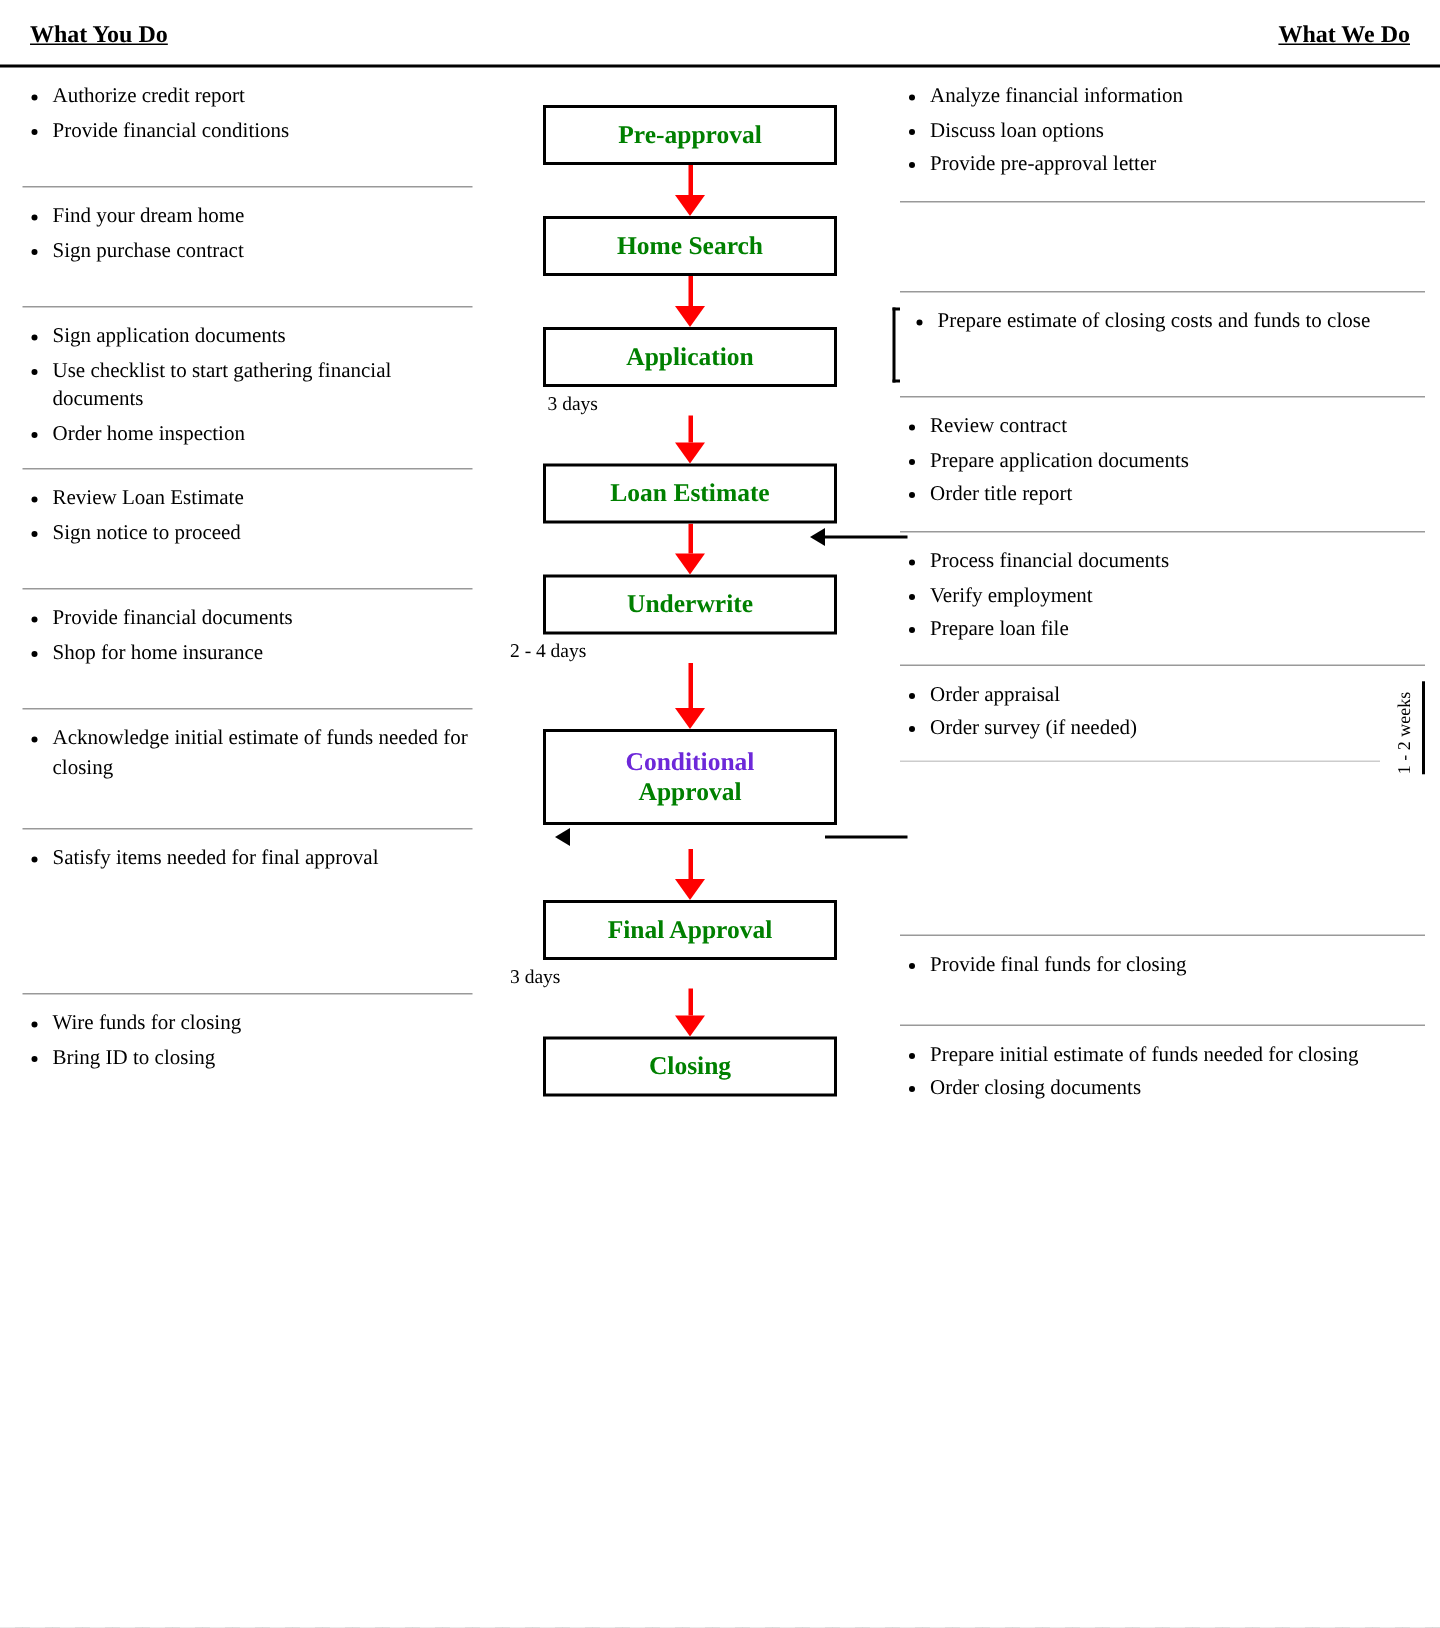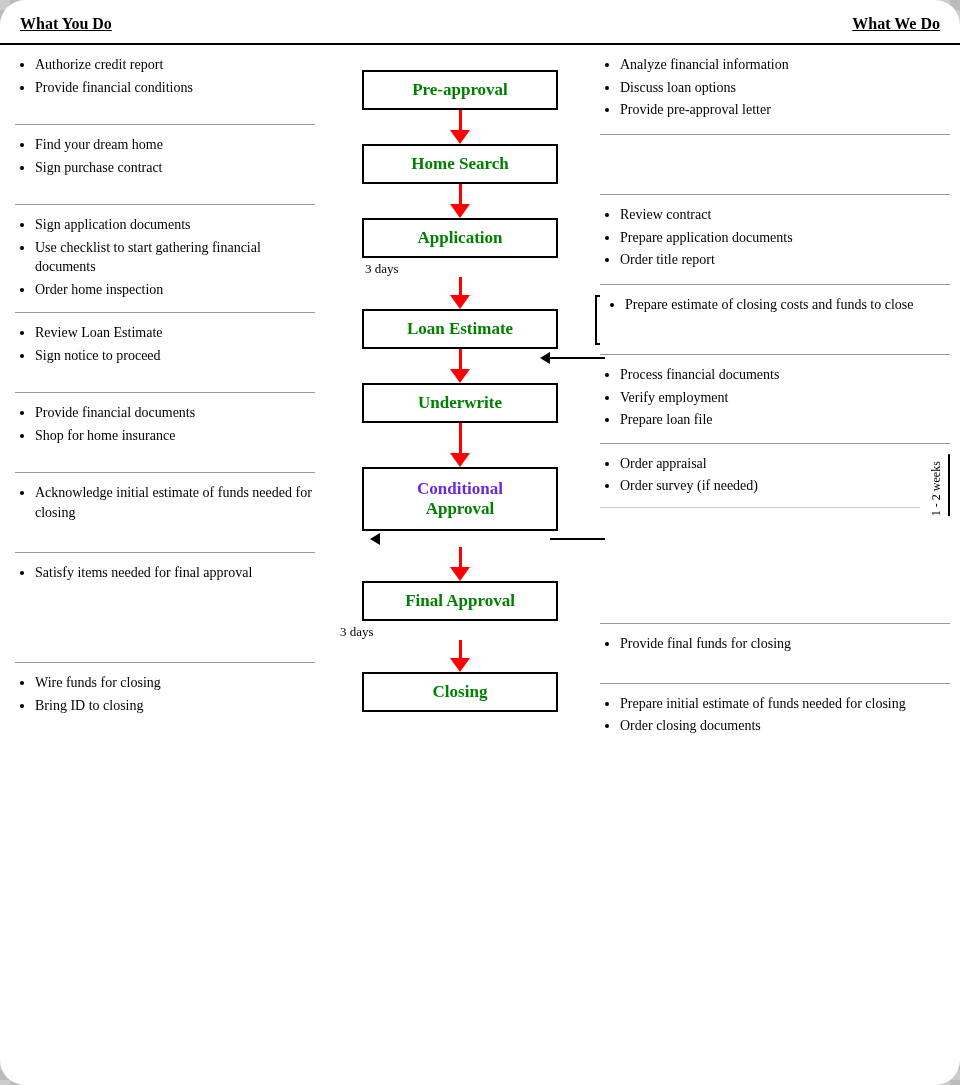--- a/index.html
+++ b/index.html
@@ -16,21 +16,20 @@
       font-size: 14px;
       width: 960px;
       min-height: 1085px;
     }
     .container {
       background: white;
       width: 960px;
       min-height: 1085px;
       padding: 10px 0;
       position: relative;
-      border-radius: 25px;
     }
     .header-row {
       display: flex;
       justify-content: space-between;
       padding: 5px 20px 10px 20px;
       border-bottom: 2px solid #000;
     }
     .header-left, .header-right {
       font-weight: bold;
       font-size: 16px;
@@ -211,20 +210,23 @@
         <div style="position:absolute; right:-55px; top:8px; width:55px; height:2px; background:#000;"></div>
         <div style="position:absolute; right:-55px; top:8px; width:0; height:0; border-top:6px solid transparent; border-bottom:6px solid transparent; border-right:10px solid #000; transform:translateX(-55px) translateY(-5px);"></div>
       </div>
       <div class="vertical-line" style="height:20px;"></div>
       <div class="arrowhead-down"></div>
 
       <div class="step-box">
         <span>Underwrite</span>
       </div>
 
+      <div style="width:100%; display:flex; flex-direction:column; align-items:flex-start; padding-left:5px;">
+        <span style="font-size:13px; padding-left:5px; padding-top:3px;">2 - 4 days</span>
+      </div>
       <div class="vertical-line" style="height:30px;"></div>
       <div class="arrowhead-down"></div>
 
       <div class="step-box" style="padding: 10px 15px;">
         <div style="color:#6d28d9; font-size:17px; font-weight:bold;">Conditional</div>
         <div style="color:green; font-size:17px; font-weight:bold;text-align:center;">Approval</div>
       </div>
 
       <div style="position:relative; width:180px; height:16px;">
         <div style="position:absolute; right:-55px; top:7px; width:55px; height:2px; background:#000;"></div>
@@ -253,34 +255,34 @@
 
       <div class="right-bullet-section" style="min-height:90px;">
         <ul>
           <li>Analyze financial information</li>
           <li>Discuss loan options</li>
           <li>Provide pre-approval letter</li>
         </ul>
       </div>
 
       <div class="right-bullet-section" style="min-height:60px;">
-      </div>
-
-      <div class="right-bullet-section" style="min-height:90px;">
-        <ul>
-          <li>Review contract</li>
-          <li>Prepare application documents</li>
-          <li>Order title report</li>
-        </ul>
       </div>
 
       <div class="right-bullet-section" style="min-height:70px; position:relative;">
         <div style="position:absolute; left:-5px; top:10px; width:5px; height:50px; border-top:2px solid #000; border-left:2px solid #000; border-bottom:2px solid #000;"></div>
         <ul style="padding-left:25px;">
           <li>Prepare estimate of closing costs and funds to close</li>
+        </ul>
+      </div>
+
+      <div class="right-bullet-section" style="min-height:90px;">
+        <ul>
+          <li>Review contract</li>
+          <li>Prepare application documents</li>
+          <li>Order title report</li>
         </ul>
       </div>
 
       <div class="right-bullet-section" style="min-height:80px;">
         <ul>
           <li>Process financial documents</li>
           <li>Verify employment</li>
           <li>Prepare loan file</li>
         </ul>
       </div>

